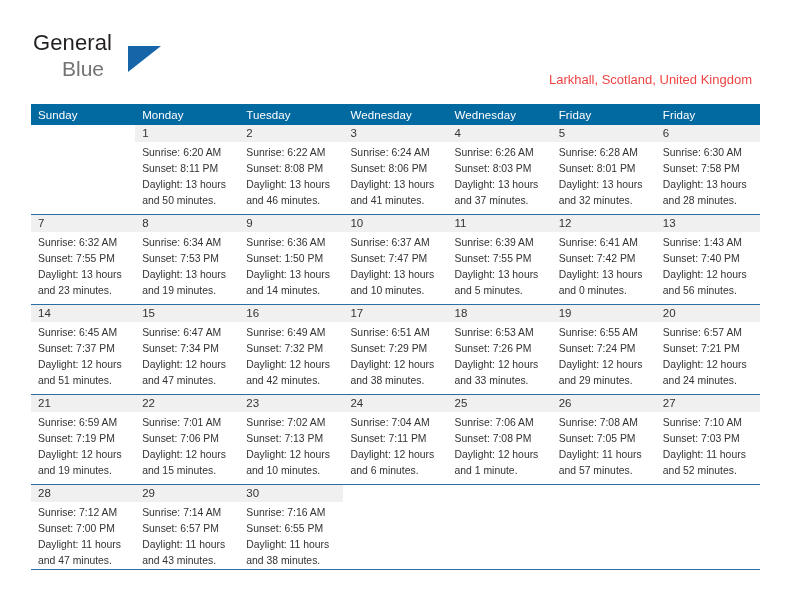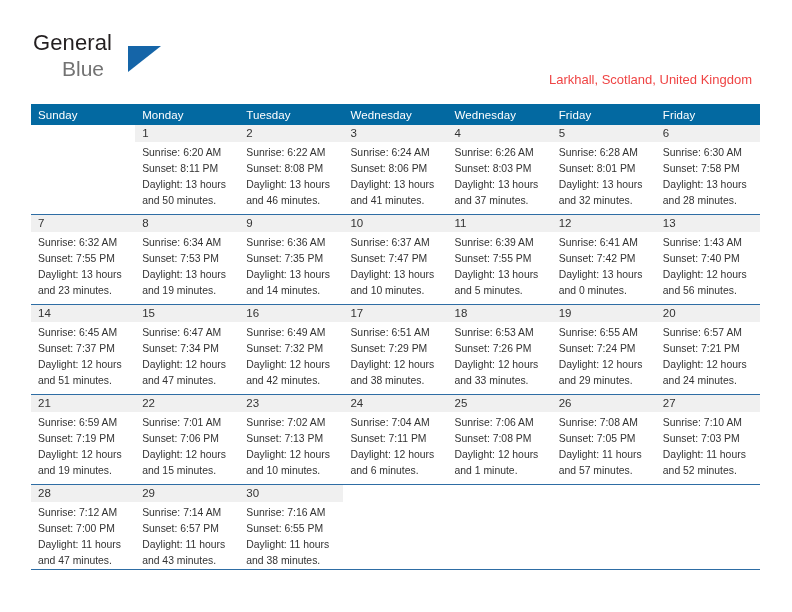--- a/index.html
+++ b/index.html
@@ -287,21 +287,21 @@
 Daylight: 13 hours
 and 19 minutes.</div>
             </div>
           </td>
           <td>
             <div class="cell filled">
               <div class="daynum-strip">
                 <span class="daynum">9</span>
               </div>
               <div class="detail">Sunrise: 6:36 AM
-Sunset: 7:35 PM
+Sunset: 1:50 PM
 Daylight: 13 hours
 and 14 minutes.</div>
             </div>
           </td>
           <td>
             <div class="cell filled">
               <div class="daynum-strip">
                 <span class="daynum">10</span>
               </div>
               <div class="detail">Sunrise: 6:37 AM

